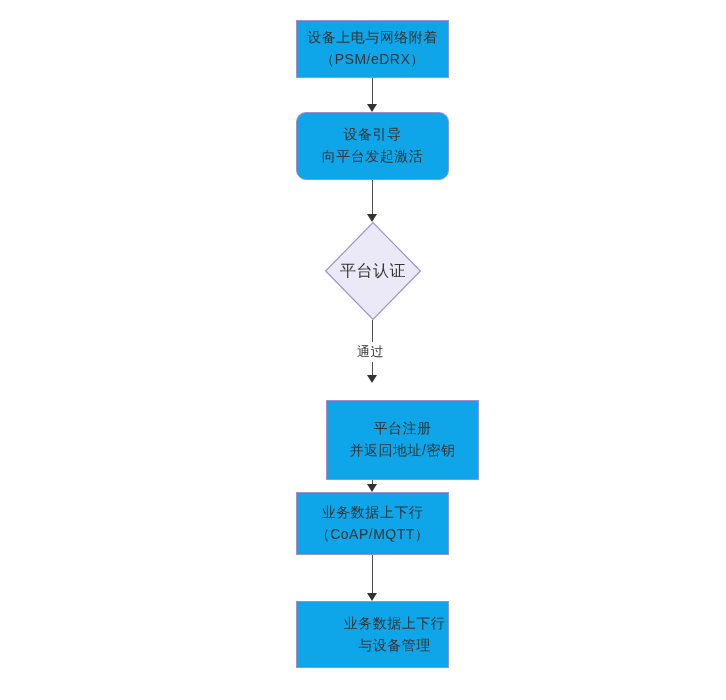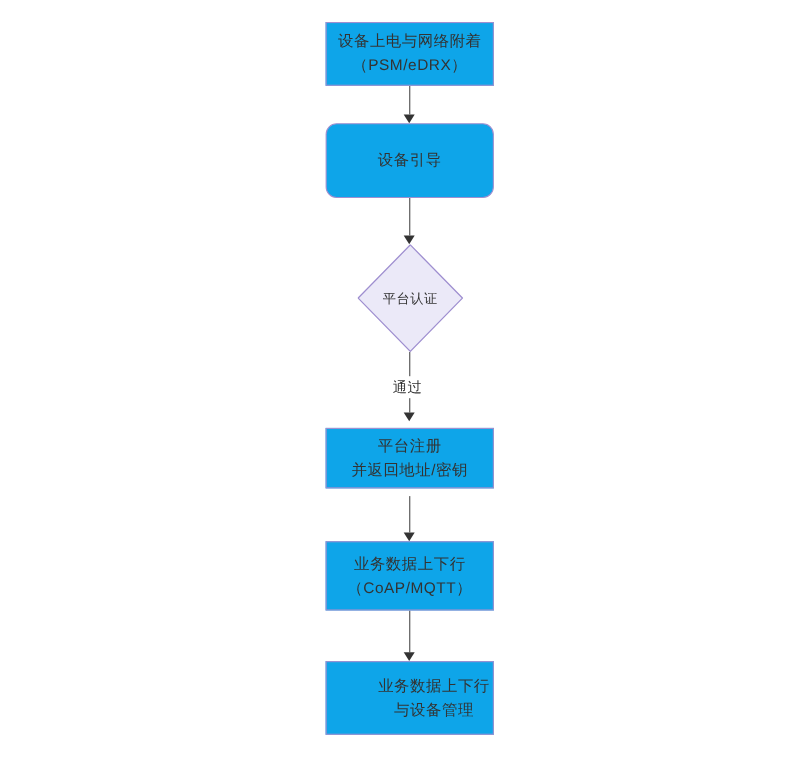--- a/index.html
+++ b/index.html
@@ -57,21 +57,21 @@
   .diamond-label {
     position: absolute;
     left: 0;
     top: 0;
     width: 96px;
     height: 98px;
     display: flex;
     align-items: center;
     justify-content: center;
     color: #333333;
-    font-size: 12px;
+    font-size: 16px;
     letter-spacing: 0.5px;
     white-space: nowrap;
     text-align: center;
   }
   .edge {
     position: absolute;
     left: 372px;
     width: 1px;
     background: #4d4d4d;
   }
@@ -116,30 +116,31 @@
   <div class="edge" style="top:555px;height:38px;"></div>
   <div class="arrowhead" style="top:593px;"></div>
 
   <div class="node process" style="top:20px;height:58px;">
     <span class="node-line">设备上电与网络附着</span>
     <span class="node-line">（PSM/eDRX）</span>
   </div>
 
   <div class="node process" style="top:112px;height:68px;border-radius:10px;">
     <span class="node-line">设备引导</span>
+    <span class="node-line">向平台发起激活</span>
   </div>
 
   <div class="diamond-wrap">
     <svg class="diamond-shape" viewBox="0 0 96 98" preserveAspectRatio="none">
       <polygon points="48,0.6 95.4,49 48,97.4 0.6,49" fill="#ebe9f8" stroke="#9f8fd0" stroke-width="1.2"></polygon>
     </svg>
     <div class="diamond-label">平台认证</div>
   </div>
 
-  <div class="node process" style="top:389px;height:55px;">
+  <div class="node process" style="top:400px;height:80px;margin-left:30px;">
     <span class="node-line">平台注册</span>
     <span class="node-line">并返回地址/密钥</span>
   </div>
 
   <div class="node process" style="top:492px;height:63px;">
     <span class="node-line">业务数据上下行</span>
     <span class="node-line">（CoAP/MQTT）</span>
   </div>
 
   <div class="node process" style="top:601px;height:67px;padding-left:44px;">

